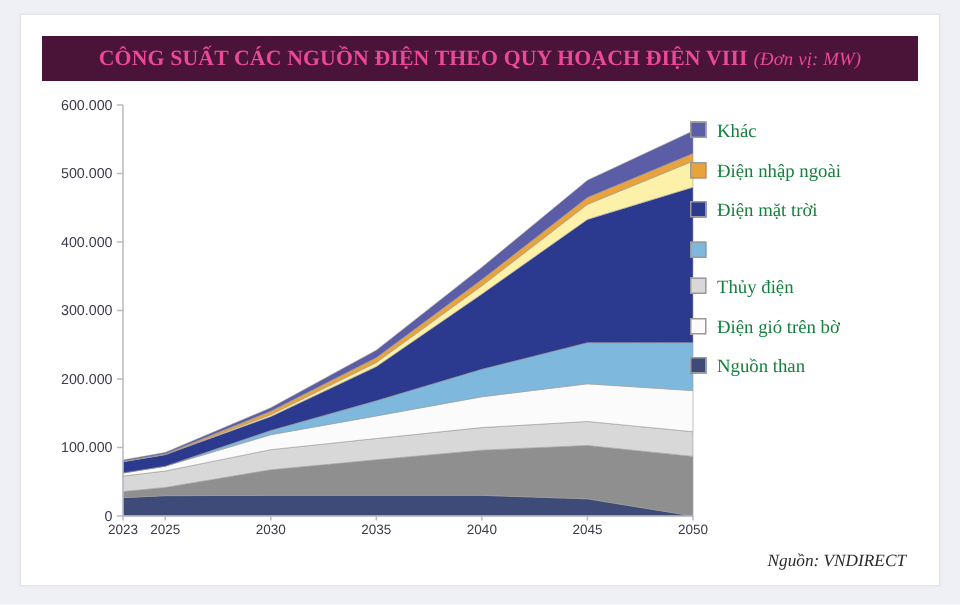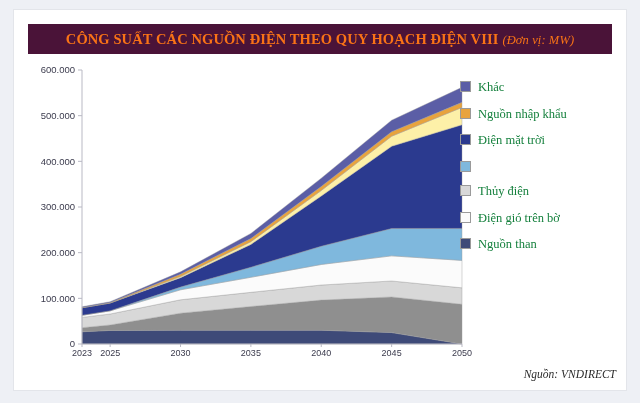--- a/index.html
+++ b/index.html
@@ -17,21 +17,21 @@
     box-shadow:0 0 0 1px #e3e5ea;
   }
   #title-bar{
     position:absolute;
     left:14px; top:14px;
     width:584px; height:30px;
     background:#4a1338;
     display:flex; align-items:center; justify-content:center;
   }
   #title-text{
-    color:#f97316;
+    color:#ec4899;
     font-family:"Liberation Serif", serif;
     font-weight:bold;
     font-size:14.5px;
     letter-spacing:.1px;
     white-space:nowrap;
   }
   #title-unit{
     font-weight:normal;
     font-style:italic;
     font-size:12.5px;
@@ -61,21 +61,21 @@
     width:11px;height:11px;
     flex:0 0 11px;
     margin-right:7px;
     margin-top:1px;
     border:1px solid #9a9a9a;
     box-sizing:border-box;
   }
   .legend-label{white-space:pre-line;}
   #source{
     position:absolute;
-    right:10px; bottom:10px;
+    right:22px; bottom:10px;
     font-style:italic;
     font-size:11.5px;
     color:#2b2b2b;
     font-family:"Liberation Serif", serif;
   }
   .tick-text{
     font-family:"Liberation Sans", sans-serif;
     font-size:9px;
     fill:#3b3b4d;
   }
@@ -149,21 +149,21 @@
     </svg>
   </div>
 
   <div id="legend">
       <div class="legend-row">
         <span class="legend-swatch" style="background: rgb(91, 94, 166);"></span>
         <span class="legend-label">Khác</span>
       </div>
       <div class="legend-row">
         <span class="legend-swatch" style="background: rgb(232, 163, 61);"></span>
-        <span class="legend-label">Nguồn nhập khẩu</span>
+        <span class="legend-label">Điện nhập ngoài</span>
       </div>
       <div class="legend-row">
         <span class="legend-swatch" style="background: rgb(43, 58, 143);"></span>
         <span class="legend-label">Điện mặt trời</span>
       </div>
       <div class="legend-row">
         <span class="legend-swatch" style="background: rgb(127, 184, 221);"></span>
       </div>
       <div class="legend-row">
         <span class="legend-swatch" style="background: rgb(216, 216, 216);"></span>

